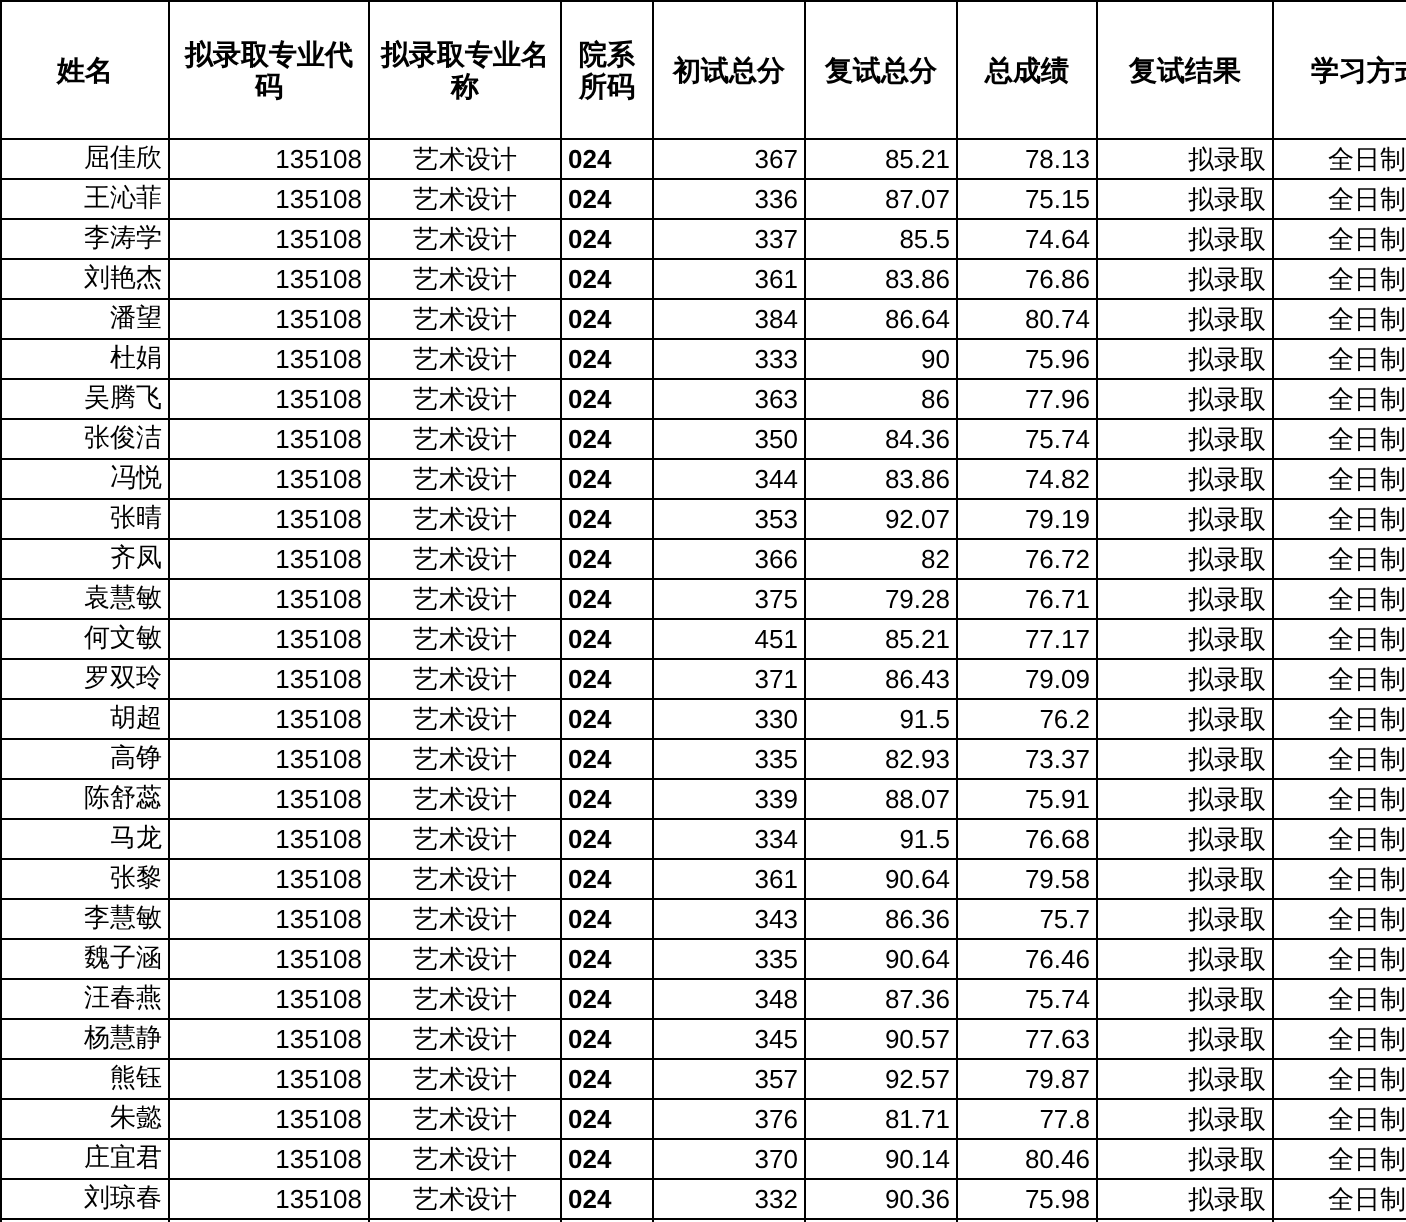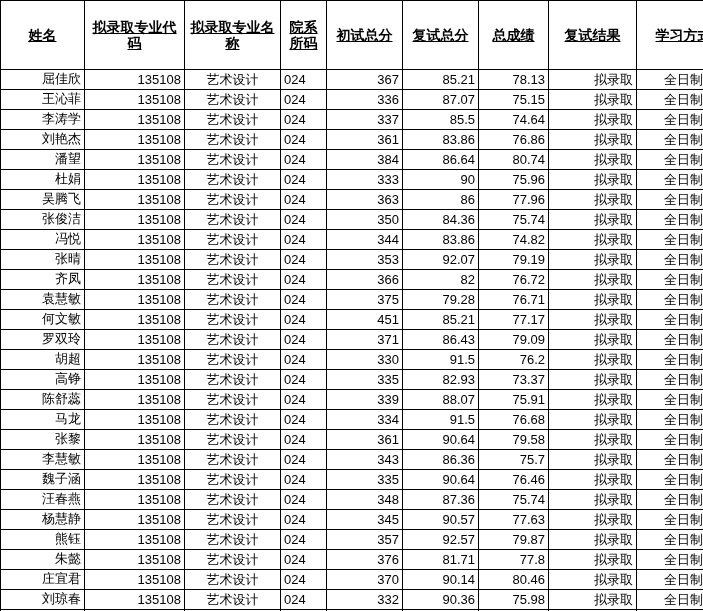--- a/index.html
+++ b/index.html
@@ -37,37 +37,36 @@
   }
   table.grid thead th {
     font-weight: bold;
     text-align: center;
     vertical-align: middle;
     font-size: 14px;
     line-height: 16px;
     padding: 18px 2px;
     height: 44px;
     white-space: normal;
-    text-decoration: underline;
   }
   
   col.c-name   { width: 84px; }
   col.c-code   { width: 100px; }
   col.c-major  { width: 96px; }
   col.c-dept   { width: 46px; }
   col.c-first  { width: 76px; }
   col.c-second { width: 76px; }
   col.c-total  { width: 70px; }
   col.c-result { width: 88px; }
   col.c-study  { width: 94px; }
 
   td.name    { text-align: right; font-family: Liberation Mono, monospace; }
   td.code    { text-align: right; }
   td.major   { text-align: center; }
-  td.dept    { text-align: left; }
+  td.dept    { text-align: left; font-weight: bold; }
   td.num     { text-align: right; }
   td.result  { text-align: right; }
   td.study   { text-align: center; }
 </style>
 </head>
 <body>
 
 <div id="sheet">
   <table class="grid">
     <colgroup>

